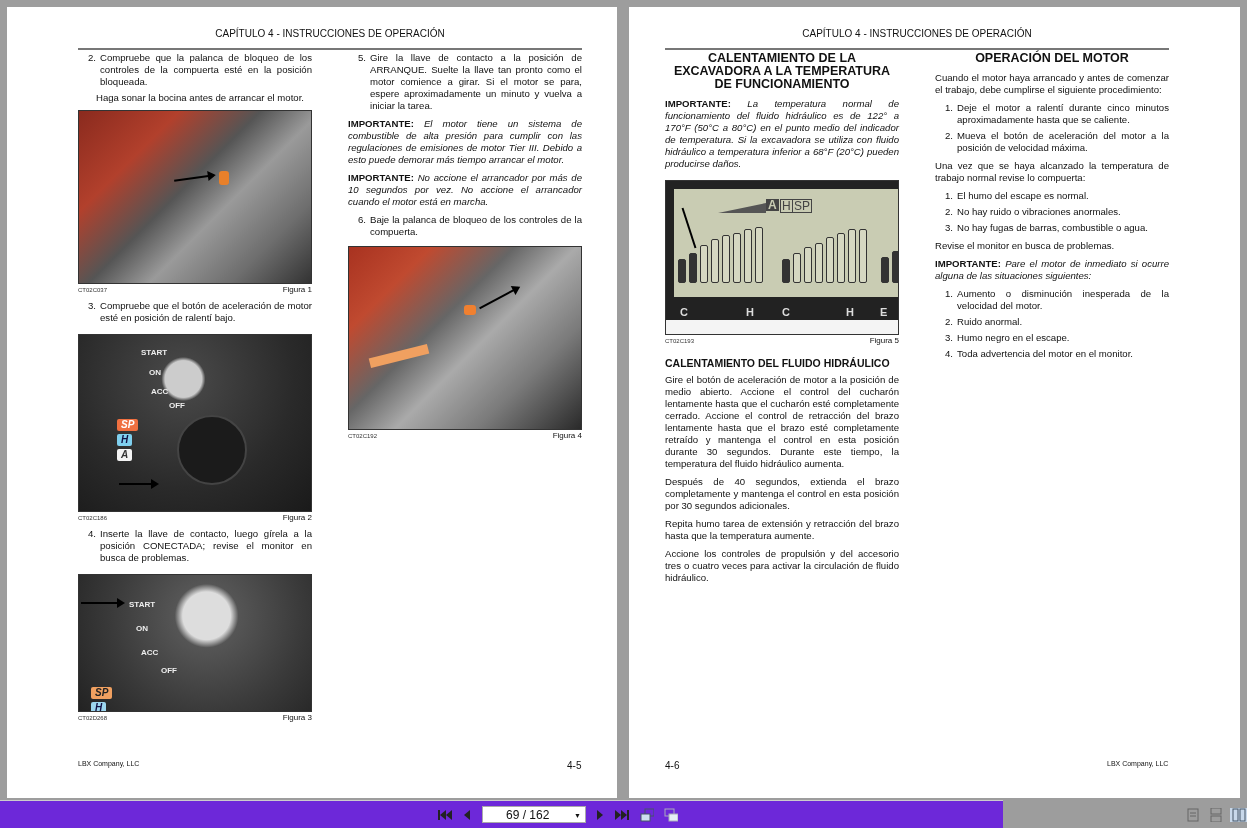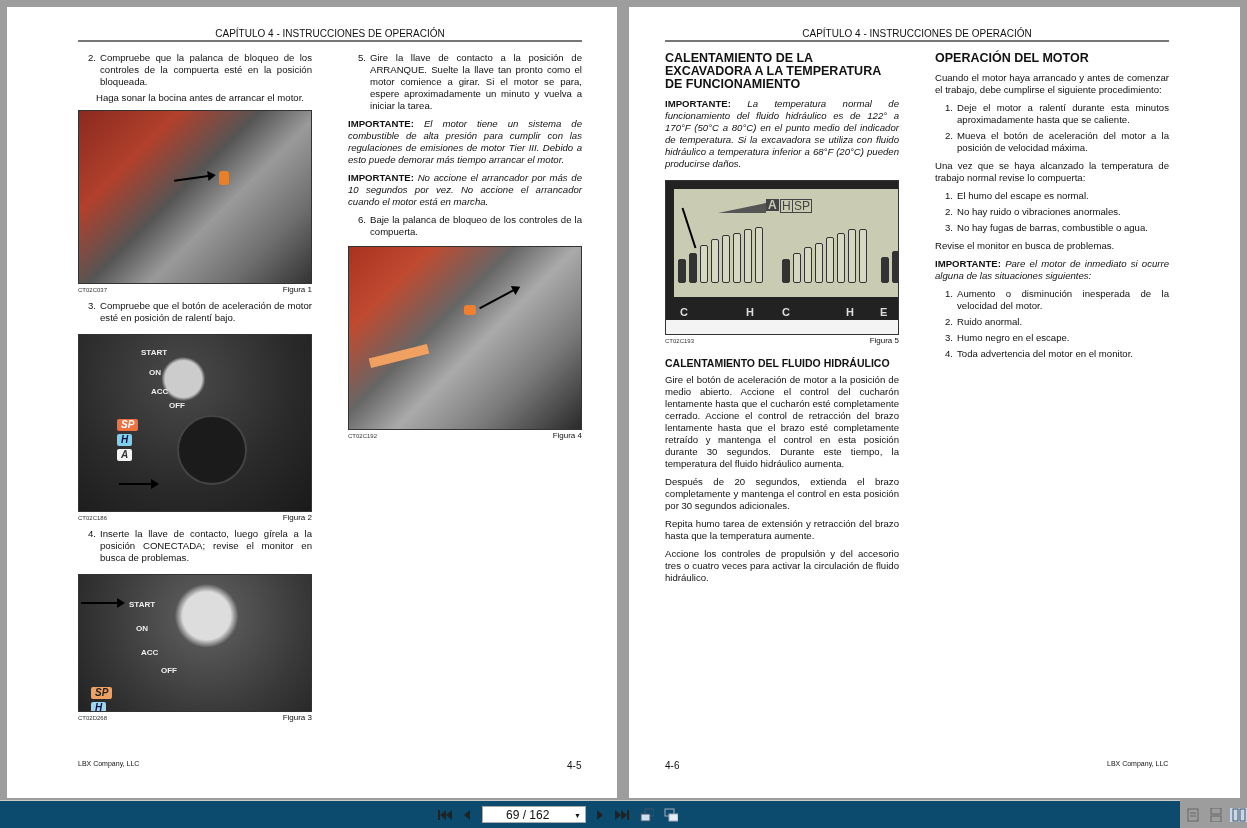--- a/index.html
+++ b/index.html
@@ -1,38 +1,38 @@
 <!DOCTYPE html>
 <html><head>
 <meta charset="utf-8">
 <style>
   html, body { margin:0; padding:0; }
   body { width:1247px; height:828px; background:#9d9d9d; position:relative; overflow:hidden; font-family:"Liberation Sans", sans-serif; color:#111; }
   .page { position:absolute; top:7px; background:#fff; height:791px; }
   #page-left { left:7px; width:610px; }
   #page-right { left:629px; width:611px; }
-  .header { position:absolute; top:21px; font-size:10px; text-align:right; border-bottom:2px solid #777; padding-bottom:1px; }
+  .header { position:absolute; top:21px; font-size:10px; text-align:right; border-bottom:2px solid #777; padding-bottom:9px; }
   #page-left .header { left:71px; width:504px; text-align:center; }
   #page-right .header { left:36px; width:504px; text-align:center; }
   .col { position:absolute; font-size:9.6px; line-height:12px; }
   .col p { margin:0 0 6px 0; text-align:justify; }
   .col .li { display:flex; margin:0 0 4px 0; }
   .col .li .n { width:18px; text-align:right; padding-right:4px; flex:none; }
   .col .li .t { flex:1; text-align:justify; }
   .col .sub { padding-left:18px; margin-bottom:6px; }
   .imp b { font-weight:bold; }
   .imp i { font-style:italic; }
-  h2 { font-size:12.5px; line-height:13px; font-weight:bold; margin:0 0 7px 0; }
+  h2 { font-size:12.5px; line-height:13px; font-weight:bold; margin:0 0 7px 0;text-align:center; }
   h3 { font-size:10.5px; font-weight:bold; margin:0 0 5px 0; }
   .fig { position:relative; border:1px solid #333; margin-top:4px; overflow:hidden; }
   .figcap { display:flex; justify-content:space-between; font-size:8px; margin-bottom:4px; }
   .figcap .code { font-size:6px; color:#333; }
   .footer { position:absolute; top:753px; font-size:7px; }
   .pnum { position:absolute; top:753px; font-size:10px; }
-  .toolbar { position:absolute; left:0; top:800px; width:1180px; height:28px; background:#0c4a6e; border-top:1px solid #ccc; }
+  .toolbar { position:absolute; left:0; top:800px; width:1003px; height:28px; background:#6d28d9; border-top:1px solid #ccc; }
   .tb-btn { position:absolute; top:7px; width:14px; height:14px; display:flex; align-items:center; justify-content:center; font-size:12px; color:#222; cursor:pointer; }
   .page-box { position:absolute; left:482px; top:5px; width:104px; height:17px; background:#fff; border:1px solid #aaa; font-size:12px; line-height:17px; padding-left:23px; box-sizing:border-box; }
   .page-box .dd { position:absolute; right:4px; top:0; font-size:7px; }
   
   .photo1 { background:linear-gradient(135deg,#8a2a1e 0%,#b2402c 25%,#555 45%,#9a9a9a 60%,#6e6e6e 80%,#333 100%); }
   .photo2 { background:radial-gradient(circle at 45% 25%, #ccc 0 10%, #444 12%, #2a2a2a 60%, #1a1a1a 100%); }
   .photo3 { background:radial-gradient(circle at 55% 30%, #ddd 0 15%, #555 20%, #3a3a3a 60%, #222 100%); }
   .photo4 { background:linear-gradient(135deg,#a83220 0%,#c04a30 20%,#666 40%,#aaa 55%,#7a7a7a 75%,#2a2a2a 100%); }
   .lcd { background:#222; }
   .lcd .screen { position:absolute; left:8px; top:8px; right:0; height:108px; background:#c9ccb3; }
@@ -177,31 +177,31 @@
       <span class="lcd-lab" style="left:214px;">E</span>
       <div style="position:absolute; left:0; right:0; bottom:0; height:14px; background:#f4f4f4;"></div>
     </div>
     <div class="figcap">
         <span class="code">CT02C193</span>
         <span>Figura 5</span>
       </div>
 
     <h3 style="margin-top:10px;">CALENTAMIENTO DEL FLUIDO HIDRÁULICO</h3>
     <p>Gire el botón de aceleración de motor a la posición de medio abierto. Accione el control del cucharón lentamente hasta que el cucharón esté completamente cerrado. Accione el control de retracción del brazo lentamente hasta que el brazo esté completamente retraído y mantenga el control en esta posición durante 30 segundos. Durante este tiempo, la temperatura del fluido hidráulico aumenta.</p>
-    <p>Después de 20 segundos, extienda el brazo completamente y mantenga el control en esta posición por 30 segundos adicionales.</p>
+    <p>Después de 40 segundos, extienda el brazo completamente y mantenga el control en esta posición por 30 segundos adicionales.</p>
     <p>Repita humo tarea de extensión y retracción del brazo hasta que la temperatura aumente.</p>
     <p>Accione los controles de propulsión y del accesorio tres o cuatro veces para activar la circulación de fluido hidráulico.</p>
   </div>
 
   <div class="col" style="left:306px; top:45px; width:234px;">
     <h2>OPERACIÓN DEL MOTOR</h2>
     <p>Cuando el motor haya arrancado y antes de comenzar el trabajo, debe cumplirse el siguiente procedimiento:</p>
     <div class="li">
         <span class="n">1.</span>
-        <span class="t">Deje el motor a ralentí durante esta minutos aproximadamente hasta que se caliente.</span>
+        <span class="t">Deje el motor a ralentí durante cinco minutos aproximadamente hasta que se caliente.</span>
       </div>
     <div class="li" style="margin-bottom:6px;">
         <span class="n">2.</span>
         <span class="t">Mueva el botón de aceleración del motor a la posición de velocidad máxima.</span>
       </div>
     <p>Una vez que se haya alcanzado la temperatura de trabajo normal revise lo compuerta:</p>
     <div class="li">
         <span class="n">1.</span>
         <span class="t">El humo del escape es normal.</span>
       </div>

